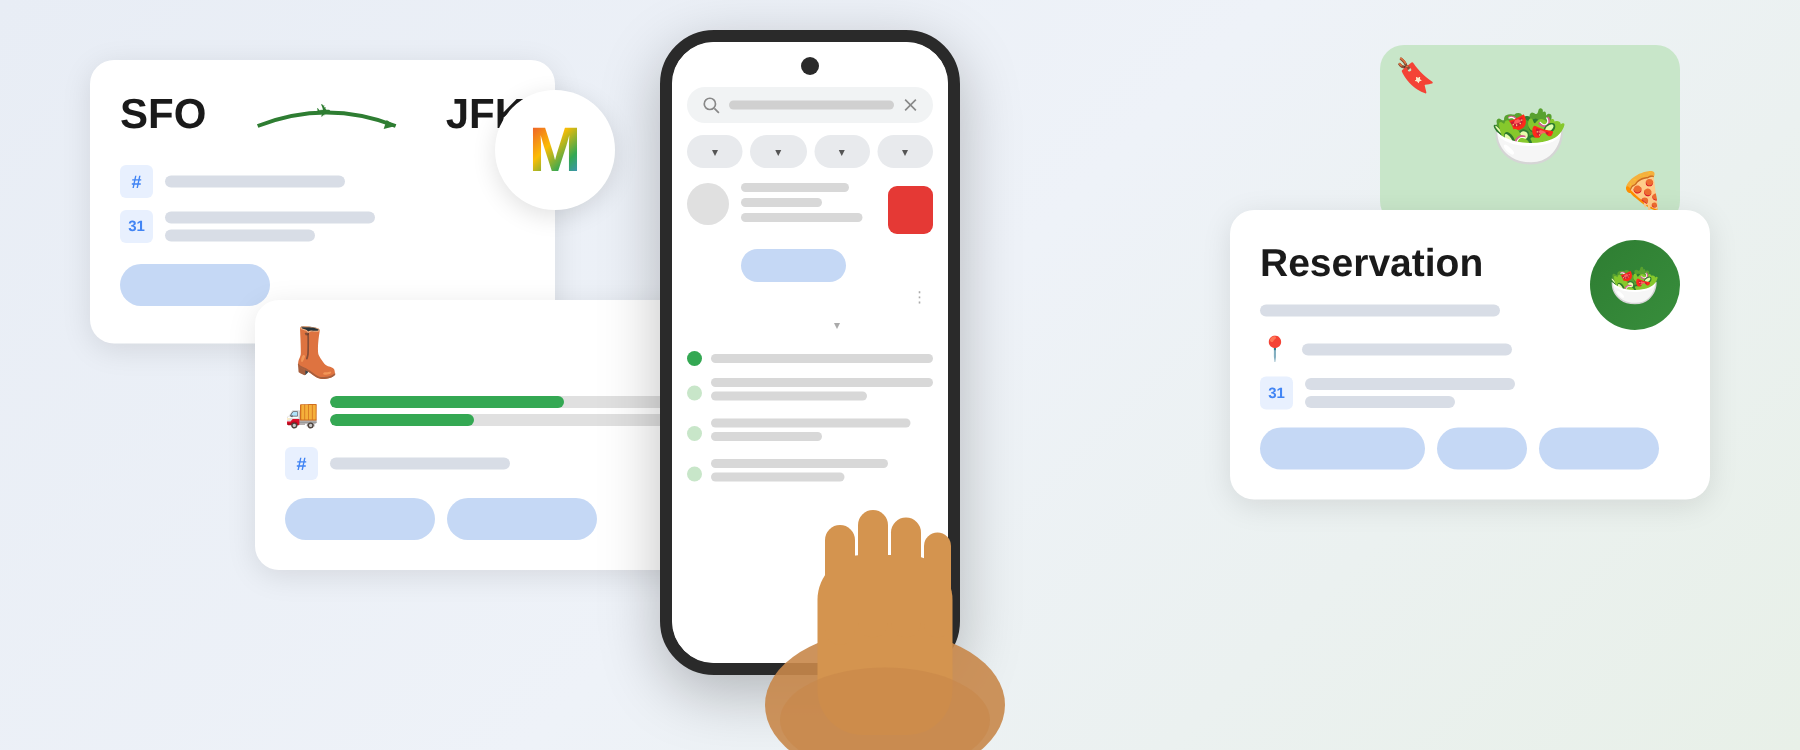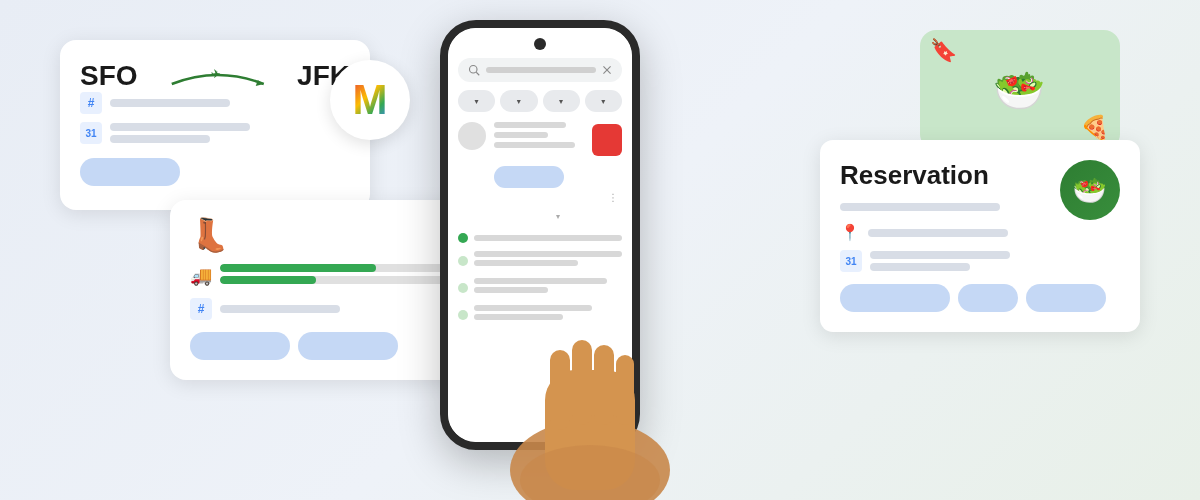--- a/index.html
+++ b/index.html
@@ -24,20 +24,21 @@
     .flight-card {
       width: 310px;
       padding: 20px;
       top: 40px;
       left: 60px;
     }
     .flight-route {
       display: flex;
       align-items: center;
       gap: 8px;
+      margin-bottom: 18px;
     }
     .flight-code {
       font-size: 28px;
       font-weight: 700;
       color: #1a1a1a;
     }
     .flight-arrow {
       flex: 1;
       display: flex;
       align-items: center;
@@ -252,21 +253,20 @@
       z-index: 6;
     }
 
     
     .reservation-card {
       width: 320px;
       padding: 20px;
       top: 140px;
       right: 60px;
       z-index: 3;
-      border-radius: 13px;
     }
     .reservation-title {
       font-size: 26px;
       font-weight: 700;
       color: #1a1a1a;
       margin-bottom: 12px;
     }
     .res-food-img {
       position: absolute;
       top: 20px;

